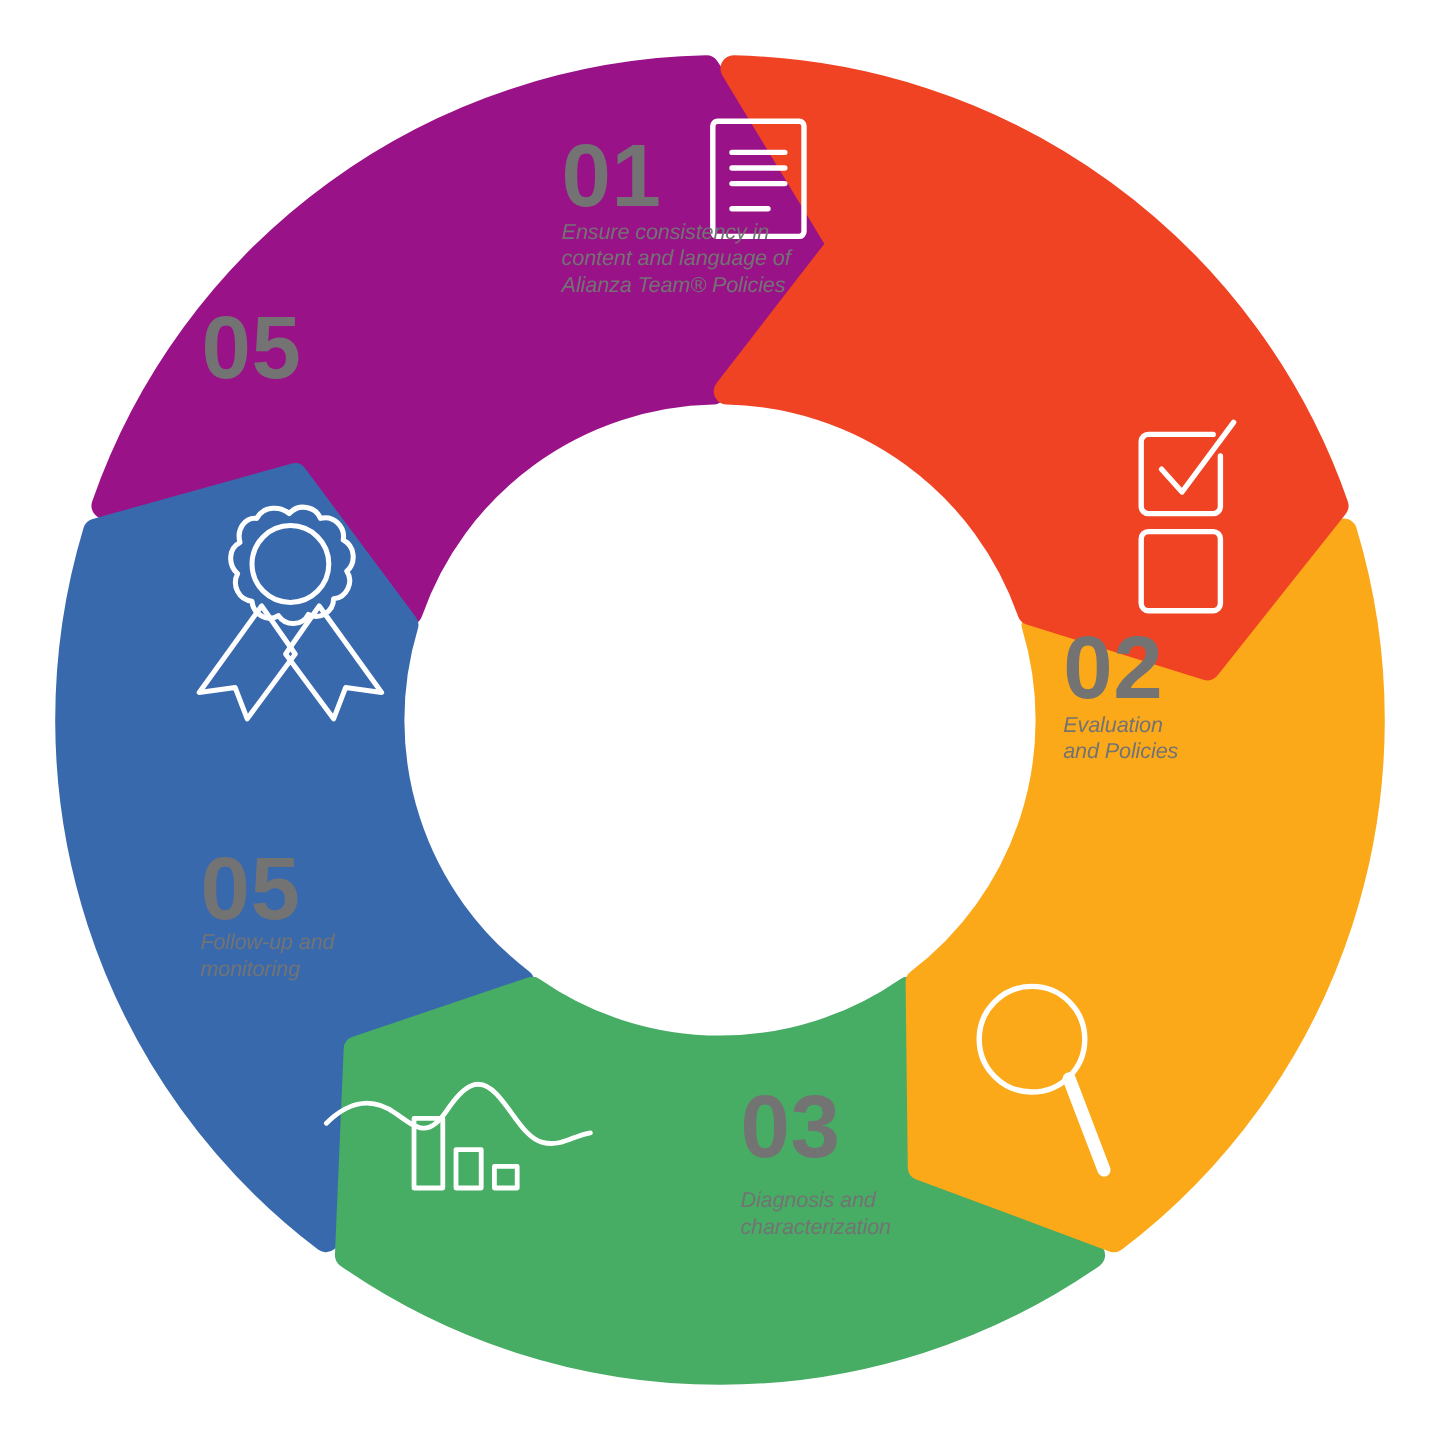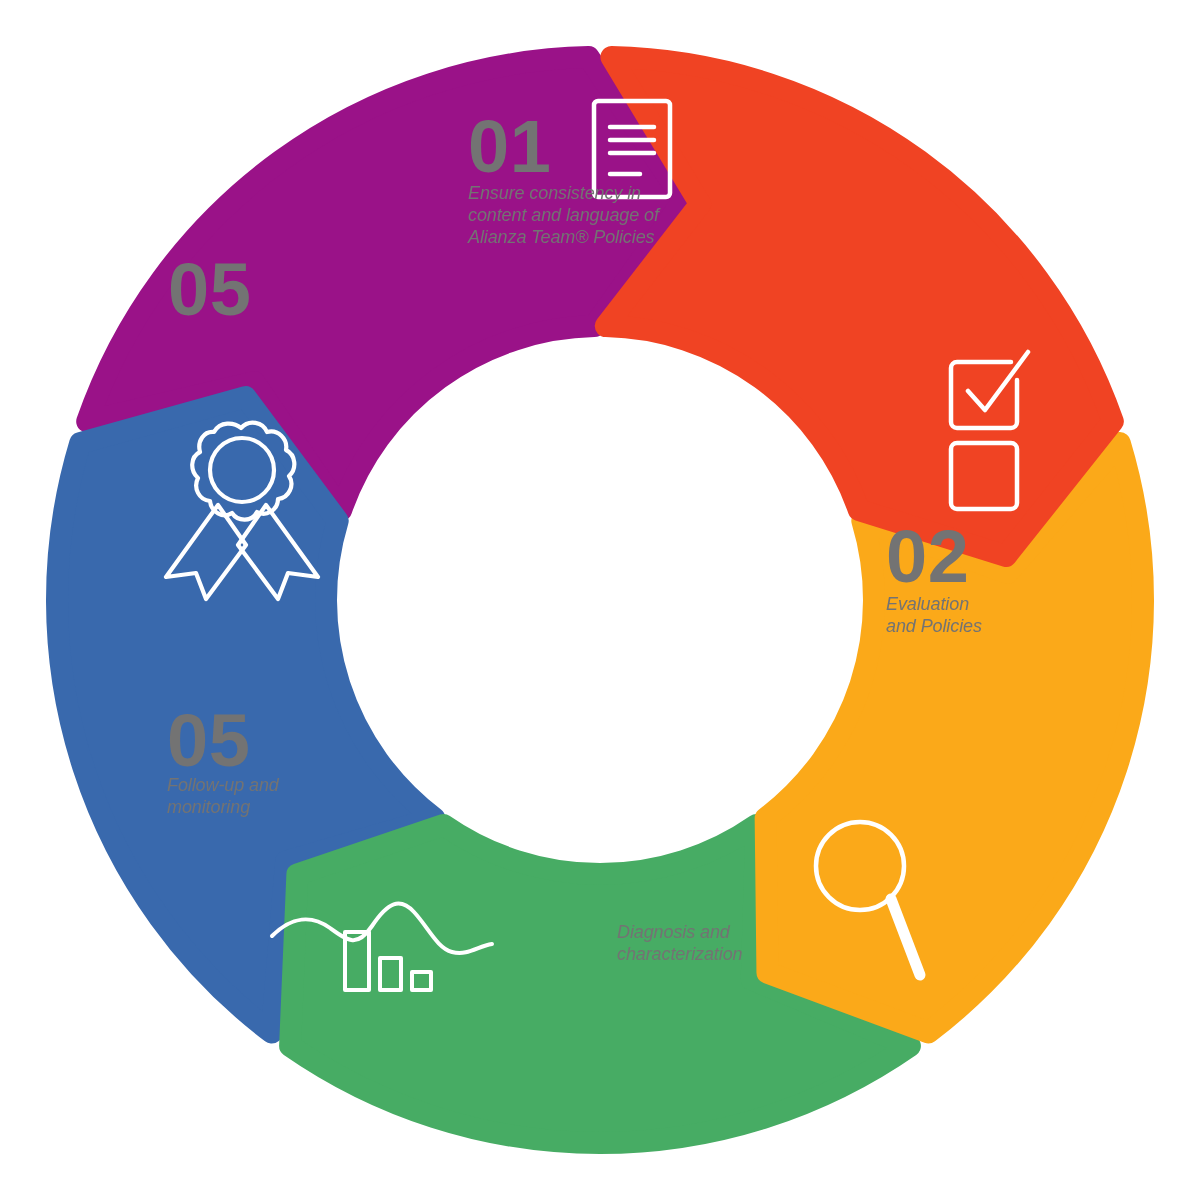--- a/index.html
+++ b/index.html
@@ -139,20 +139,21 @@
 Alianza Team® Policies</span></div>
   </div>
 
   <div class="seg-text" id="block-02">
     <div class="step-number">02</div>
     <div class="step-label"><span>Evaluation
 and Policies</span></div>
   </div>
 
   <div class="seg-text" id="block-03">
+    <div class="step-number">03</div>
     <div class="step-label"><span>Diagnosis and
 characterization</span></div>
   </div>
 
   <div class="seg-text" id="block-04">
     <div class="step-number">05</div>
     <div class="step-label"><span>Follow-up and
 monitoring</span></div>
   </div>
 

